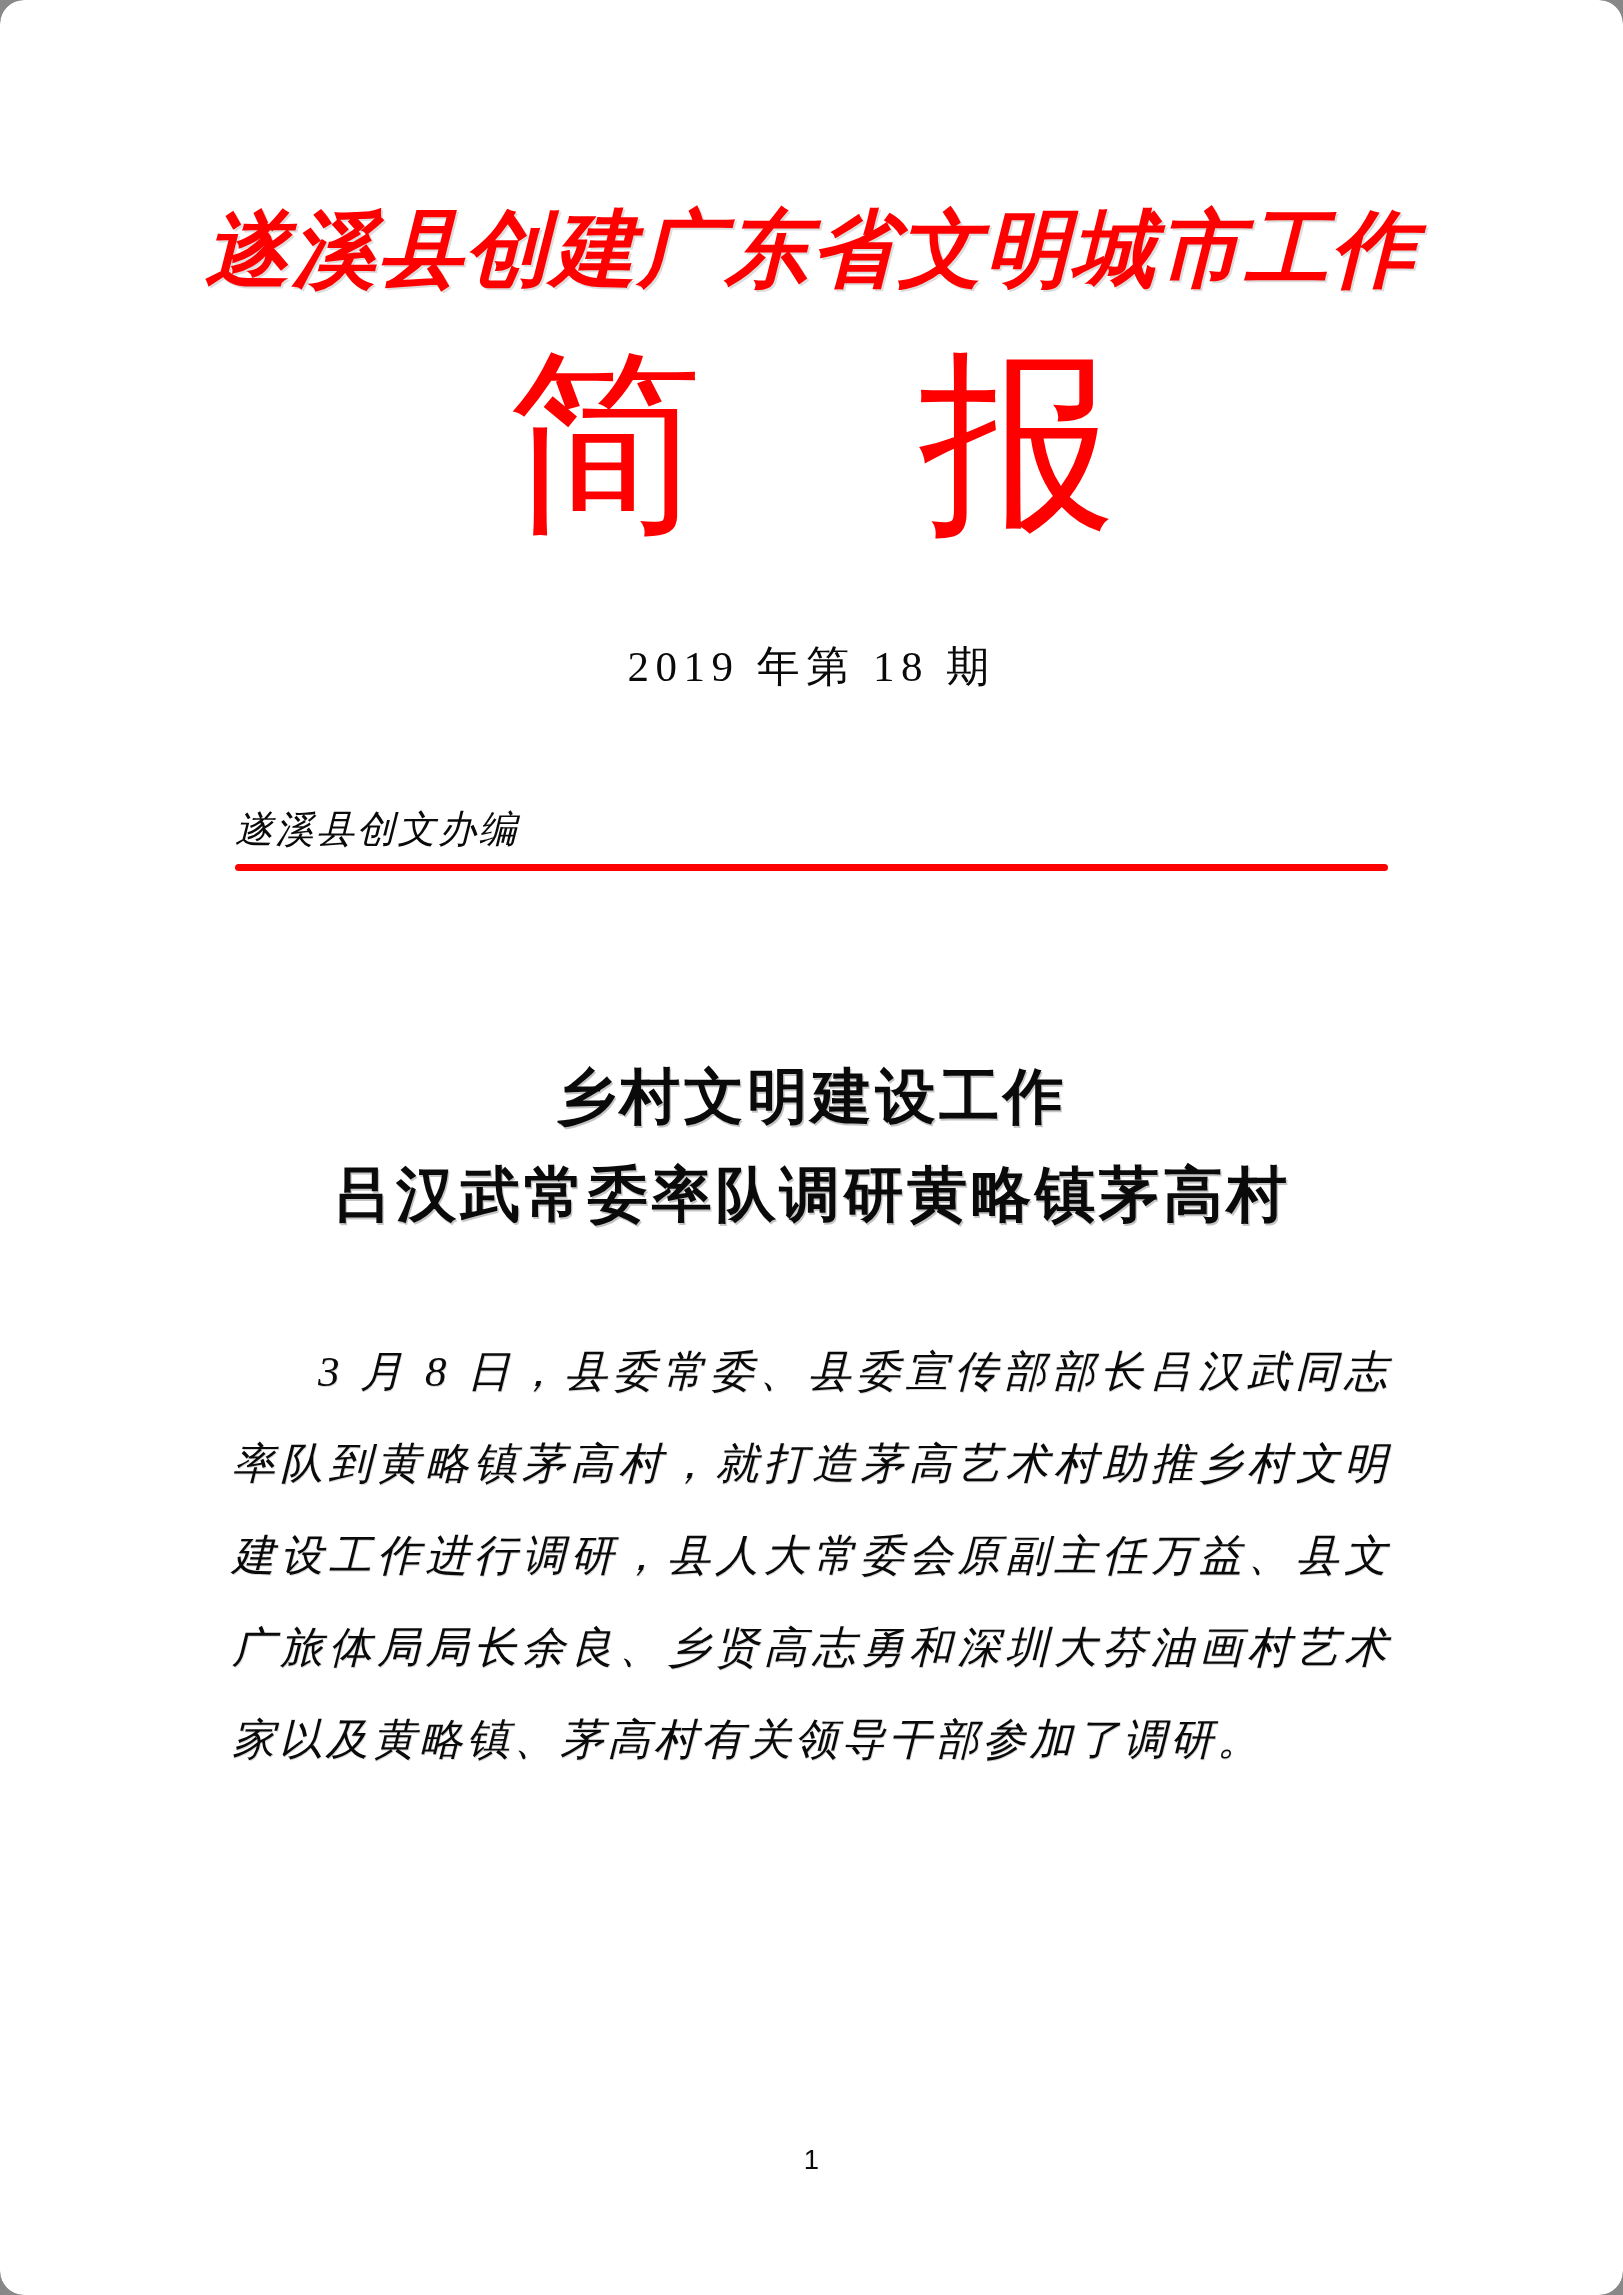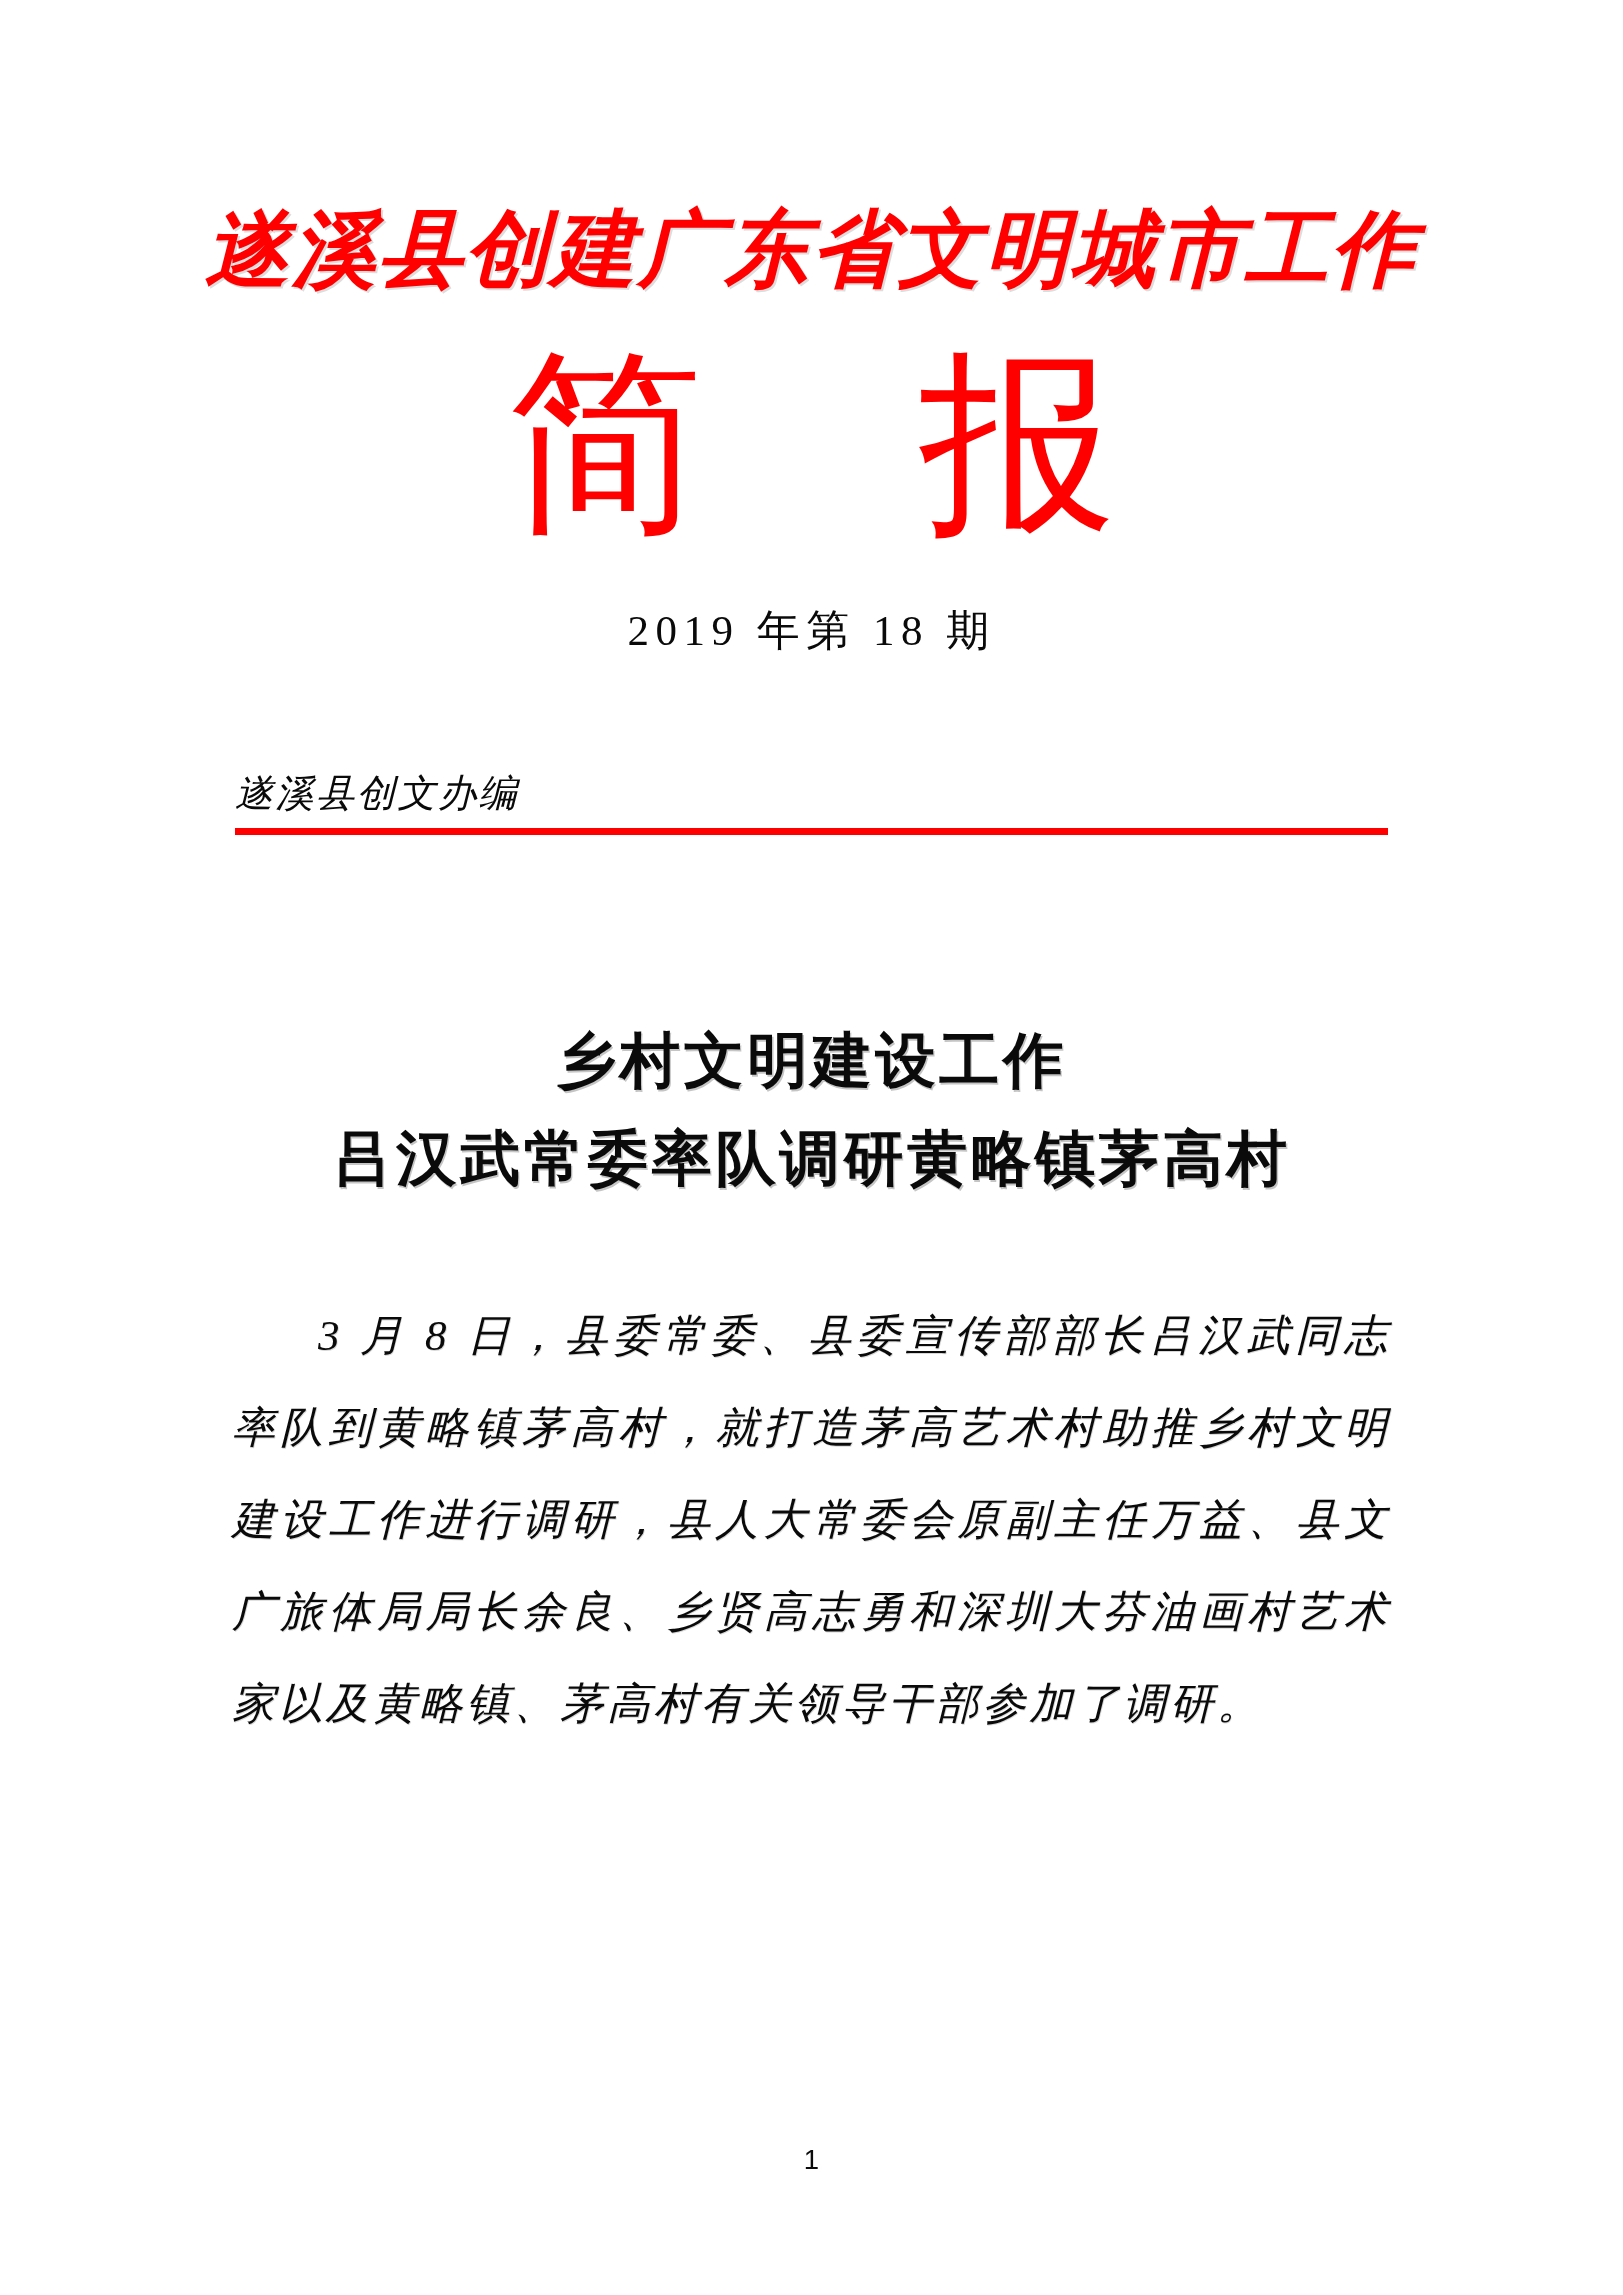--- a/index.html
+++ b/index.html
@@ -1,19 +1,19 @@
 <!DOCTYPE html>
 <html style="--accent: #ff0000;font-size:10.5px"><head>
 <meta charset="utf-8">
 <style>
   :root {
     --accent: #ff0000;
     --ink: #0a0a0a;
   }
-  * { margin: 0; padding: 0; box-sizing: border-box; }
+  * { margin: 0; padding: 0; box-sizing: border-box; border-radius: 24px; }
   html, body { background: #888; }
   .page {
     position: relative;
     width: 1623px;
     height: 2295px;
     margin: 0 auto;
     background: #ffffff;
     font-family: "Liberation Serif", "DejaVu Serif", serif;
     color: var(--ink);
     overflow: hidden;
@@ -35,21 +35,21 @@
     display: flex;
     justify-content: center;
     align-items: flex-start;
     gap: 216px;
     color: var(--accent);
     font-size: 196px;
     line-height: 203px;
     font-weight: 400;
   }
   .issue-line {
-    margin-top: 56px;
+    margin-top: 92px;
     text-align: center;
     font-size: 43px;
     letter-spacing: 6.5px;
     color: var(--ink);
   }
   
   .meta-row {
     width: 1153px;
     margin: 108px auto 0 auto;
     display: flex;

